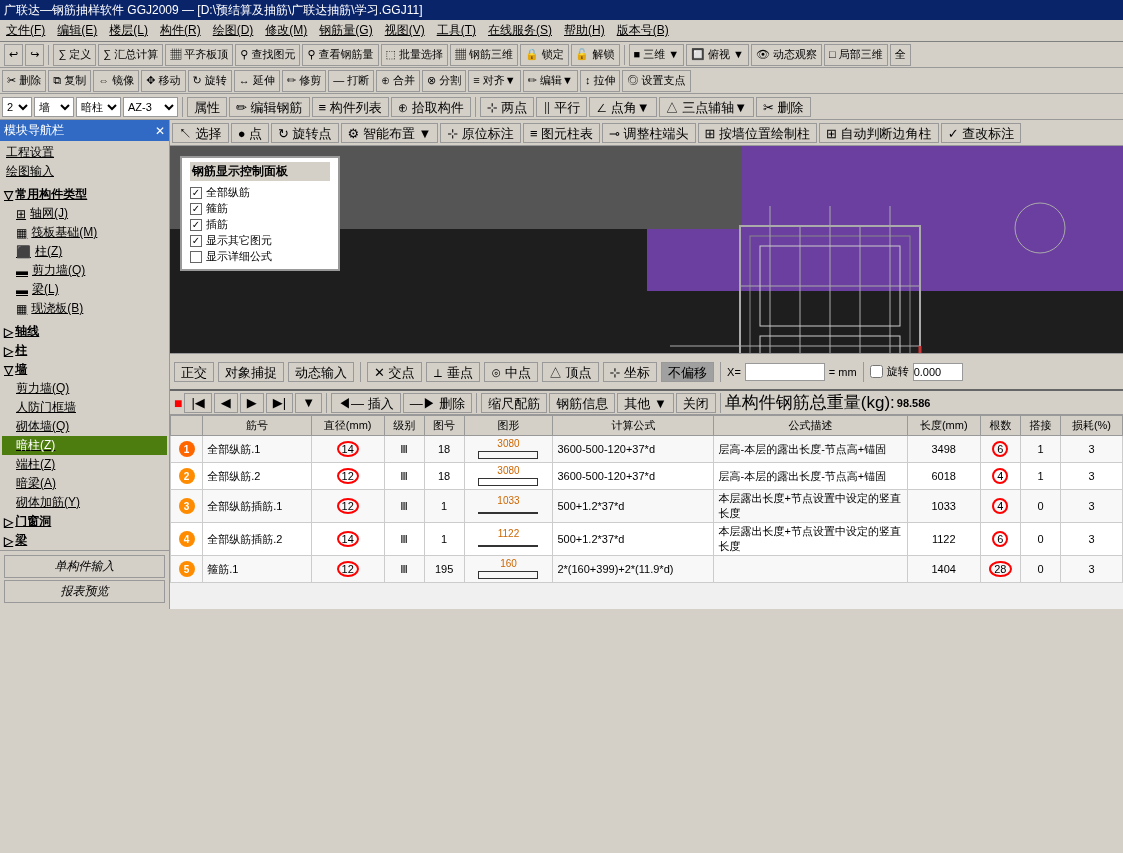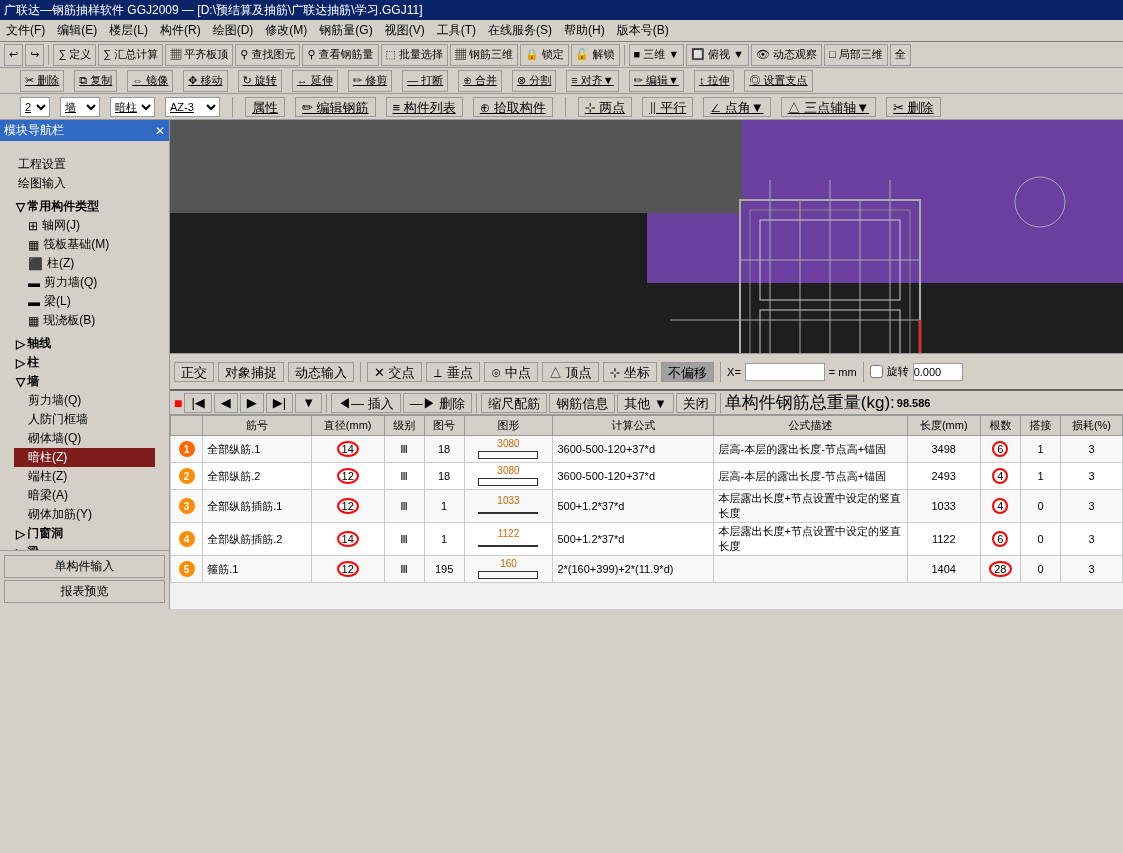--- a/index.html
+++ b/index.html
@@ -2,60 +2,60 @@
 <html><head>
   <meta charset="utf-8">
   <style>
     * { margin: 0; padding: 0; box-sizing: border-box; }
     body { width: 1123px; height: 853px; overflow: hidden; font-family: 'SimSun', '宋体', sans-serif; font-size: 12px; background: #d4d0c8; }
 
     
     #title-bar { background: #0a246a; color: white; height: 20px; display: flex; align-items: center; padding: 0 4px; font-size: 12px; }
     
     
-    #menu-bar { background: #d4d0c8; height: 22px; display: flex; align-items: center; border-bottom: 1px solid #808080; }
+    #menu-bar { background: #d4d0c8; height: 22px; display: flex; align-items: center; border-bottom: 1px solid #808080; text-decoration: underline; }
     #menu-bar span { padding: 2px 6px; font-size: 12px; cursor: pointer; }
 
     
     .toolbar { background: #d4d0c8; height: 26px; display: flex; align-items: center; padding: 2px 4px; gap: 2px; border-bottom: 1px solid #999; }
     .toolbar-btn { background: #d4d0c8; border: 1px solid #999; padding: 1px 4px; font-size: 11px; cursor: pointer; height: 22px; display: flex; align-items: center; white-space: nowrap; }
     .toolbar-sep { width: 1px; height: 20px; background: #999; margin: 0 2px; }
 
     
     #main-layout { display: flex; width: 1123px; height: calc(853px - 20px - 22px - 26px - 26px - 26px); }
 
     
     #sidebar { width: 170px; background: #d4d0c8; border-right: 1px solid #999; display: flex; flex-direction: column; }
     #sidebar-header { background: #316ac5; color: white; padding: 2px 4px; font-size: 12px; display: flex; justify-content: space-between; align-items: center; }
-    #sidebar-content { flex: 1; overflow-y: auto; padding: 14px; }
+    #sidebar-content { flex: 1; overflow-y: auto; padding: 2px; text-decoration: underline; }
     .sidebar-item { padding: 1px 4px; font-size: 12px; cursor: pointer; display: flex; align-items: center; gap: 4px; }
-    .sidebar-item.selected { background: #7f1d1d; color: white; }
+    .sidebar-item.selected { background: #4d7c0f; color: white; }
     .sidebar-group { font-weight: bold; display: flex; align-items: center; gap: 2px; padding: 1px 2px; cursor: pointer; }
     .indent1 { padding-left: 14px; }
     .sidebar-bottom { border-top: 1px solid #999; padding: 4px; }
-    .sidebar-bottom-btn { background: #d4d0c8; border: 1px solid #999; width: 100%; padding: 2px; font-size: 12px; cursor: pointer; margin-bottom: 2px; text-align: center; }
+    .sidebar-bottom-btn { background: #d4d0c8; border: 1px solid #999; width: 100%; padding: 2px; font-size: 12px; cursor: pointer; margin-bottom: 2px; text-align: center; font-style: italic; }
 
     
     #canvas-area { flex: 1; display: flex; flex-direction: column; position: relative; }
     #canvas { flex: 1; background: #2a2a2a; position: relative; overflow: hidden; }
     
     
     #status-bar { height: 36px; background: #d4d0c8; border-top: 1px solid #999; display: flex; align-items: center; padding: 0 4px; gap: 4px; font-size: 11px; }
 
     
     #bottom-panel { height: 220px; background: #f0f0f0; border-top: 2px solid #666; display: flex; flex-direction: column; }
     #bottom-toolbar { height: 24px; background: #d4d0c8; border-bottom: 1px solid #999; display: flex; align-items: center; padding: 0 4px; gap: 2px; }
     #table-area { flex: 1; overflow-y: auto; }
     
     table { width: 100%; border-collapse: collapse; font-size: 11px; }
     table th { background: #d4d0c8; border: 1px solid #999; padding: 2px 4px; text-align: center; font-weight: normal; position: sticky; top: 0; }
     table td { border: 1px solid #ccc; padding: 1px 4px; text-align: center; background: white; }
     table tr:nth-child(odd) td { background: #f8f8f8; }
 
-    .toolbar2 { background: #d4d0c8; height: 26px; display: flex; align-items: center; padding: 2px 20px; gap: 10px; border-bottom: 1px solid #999; font-size: 11px; text-decoration: underline; }
+    .toolbar2 { background: #d4d0c8; height: 26px; display: flex; align-items: center; padding: 2px 2px; gap: 2px; border-bottom: 1px solid #999; font-size: 11px; }
     .toolbar2 select { height: 20px; font-size: 11px; border: 1px solid #999; background: white; }
     .toolbar2-btn { background: #d4d0c8; border: 1px solid #999; padding: 1px 6px; font-size: 13px; cursor: pointer; height: 20px; }
 
     
     #rebar-panel { position: absolute; top: 10px; left: 10px; background: white; border: 2px solid #999; padding: 4px 8px; width: 160px; z-index: 10; }
     #rebar-panel-title { font-weight: bold; font-size: 12px; margin-bottom: 4px; background: #d4d0c8; padding: 1px 2px; }
     .rebar-check { display: flex; align-items: center; gap: 4px; font-size: 11px; margin: 1px 0; }
     .check-box { width: 12px; height: 12px; border: 1px solid #666; background: white; display: inline-flex; align-items: center; justify-content: center; font-size: 10px; }
     .check-box.checked::after { content: '✓'; color: black; }
 
@@ -214,29 +214,64 @@
 
     </div>
     <div class="sidebar-bottom">
       <button class="sidebar-bottom-btn">单构件输入</button>
       <button class="sidebar-bottom-btn">报表预览</button>
     </div>
   </div>
 
   <div id="canvas-area">
 
+    <div class="toolbar2" style="border-bottom:1px solid #999; background:#d4d0c8;">
+      <button class="toolbar2-btn">↖ 选择</button>
+      <button class="toolbar2-btn">● 点</button>
+      <button class="toolbar2-btn">↻ 旋转点</button>
+      <button class="toolbar2-btn">⚙ 智能布置 ▼</button>
+      <button class="toolbar2-btn">⊹ 原位标注</button>
+      <button class="toolbar2-btn">≡ 图元柱表</button>
+      <button class="toolbar2-btn">⊸ 调整柱端头</button>
+      <button class="toolbar2-btn">⊞ 按墙位置绘制柱</button>
+      <button class="toolbar2-btn">⊞ 自动判断边角柱</button>
+      <button class="toolbar2-btn">✓ 查改标注</button>
+    </div>
 
     <div id="canvas">
 
       <div class="canvas-bg-dark"></div>
 
       <div class="canvas-purple"></div>
 
       <div class="canvas-gray"></div>
 
+      <div id="rebar-panel">
+        <div id="rebar-panel-title">钢筋显示控制面板</div>
+        <div class="rebar-check">
+          <div class="check-box checked"></div>
+          <span>全部纵筋</span>
+        </div>
+        <div class="rebar-check">
+          <div class="check-box checked"></div>
+          <span>箍筋</span>
+        </div>
+        <div class="rebar-check">
+          <div class="check-box checked"></div>
+          <span>插筋</span>
+        </div>
+        <div class="rebar-check">
+          <div class="check-box checked"></div>
+          <span>显示其它图元</span>
+        </div>
+        <div class="rebar-check">
+          <div class="check-box"></div>
+          <span>显示详细公式</span>
+        </div>
+      </div>
 
       <svg style="position:absolute;top:0;left:0;width:100%;height:100%;pointer-events:none;">
 
         <rect x="570" y="80" width="180" height="460" fill="none" stroke="#aaa" stroke-width="2"></rect>
         <rect x="580" y="90" width="160" height="440" fill="none" stroke="#888" stroke-width="1"></rect>
 
         <line x1="570" y1="140" x2="750" y2="140" stroke="#aaa" stroke-width="1"></line>
         <line x1="570" y1="200" x2="750" y2="200" stroke="#aaa" stroke-width="1"></line>
         <line x1="570" y1="260" x2="750" y2="260" stroke="#aaa" stroke-width="1"></line>
         <line x1="570" y1="320" x2="750" y2="320" stroke="#aaa" stroke-width="1"></line>
@@ -374,21 +409,21 @@
               </tr>
               <tr>
                 <td><span style="background: rgb(255, 140, 0); color: white; border-radius: 50%; width: 16px; height: 16px; display: inline-flex; align-items: center; justify-content: center; font-size: 10px; font-weight: bold;">2</span></td>
                 <td style="text-align: left;">全部纵筋.2</td>
                 <td><span style="border: 2px solid red; border-radius: 50%; padding: 0px 3px;">12</span></td>
                 <td>Ⅲ</td>
                 <td>18</td>
                 <td><span style="color:#cc6600;font-size:10px;">3080</span><br><span style="display:inline-block;width:60px;height:8px;background:none;border:1px solid #333;"></span></td>
                 <td style="text-align: left;">3600-500-120+37*d</td>
                 <td style="text-align: left; max-width: 150px;">层高-本层的露出长度-节点高+锚固</td>
-                <td>2493</td>
+                <td>6018</td>
                 <td><span style="border: 2px solid red; border-radius: 50%; padding: 0px 3px;">4</span></td>
                 <td>1</td>
                 <td>3</td>
               </tr>
               <tr>
                 <td><span style="background: rgb(255, 140, 0); color: white; border-radius: 50%; width: 16px; height: 16px; display: inline-flex; align-items: center; justify-content: center; font-size: 10px; font-weight: bold;">3</span></td>
                 <td style="text-align: left;">全部纵筋插筋.1</td>
                 <td><span style="border: 2px solid red; border-radius: 50%; padding: 0px 3px;">12</span></td>
                 <td>Ⅲ</td>
                 <td>1</td>

